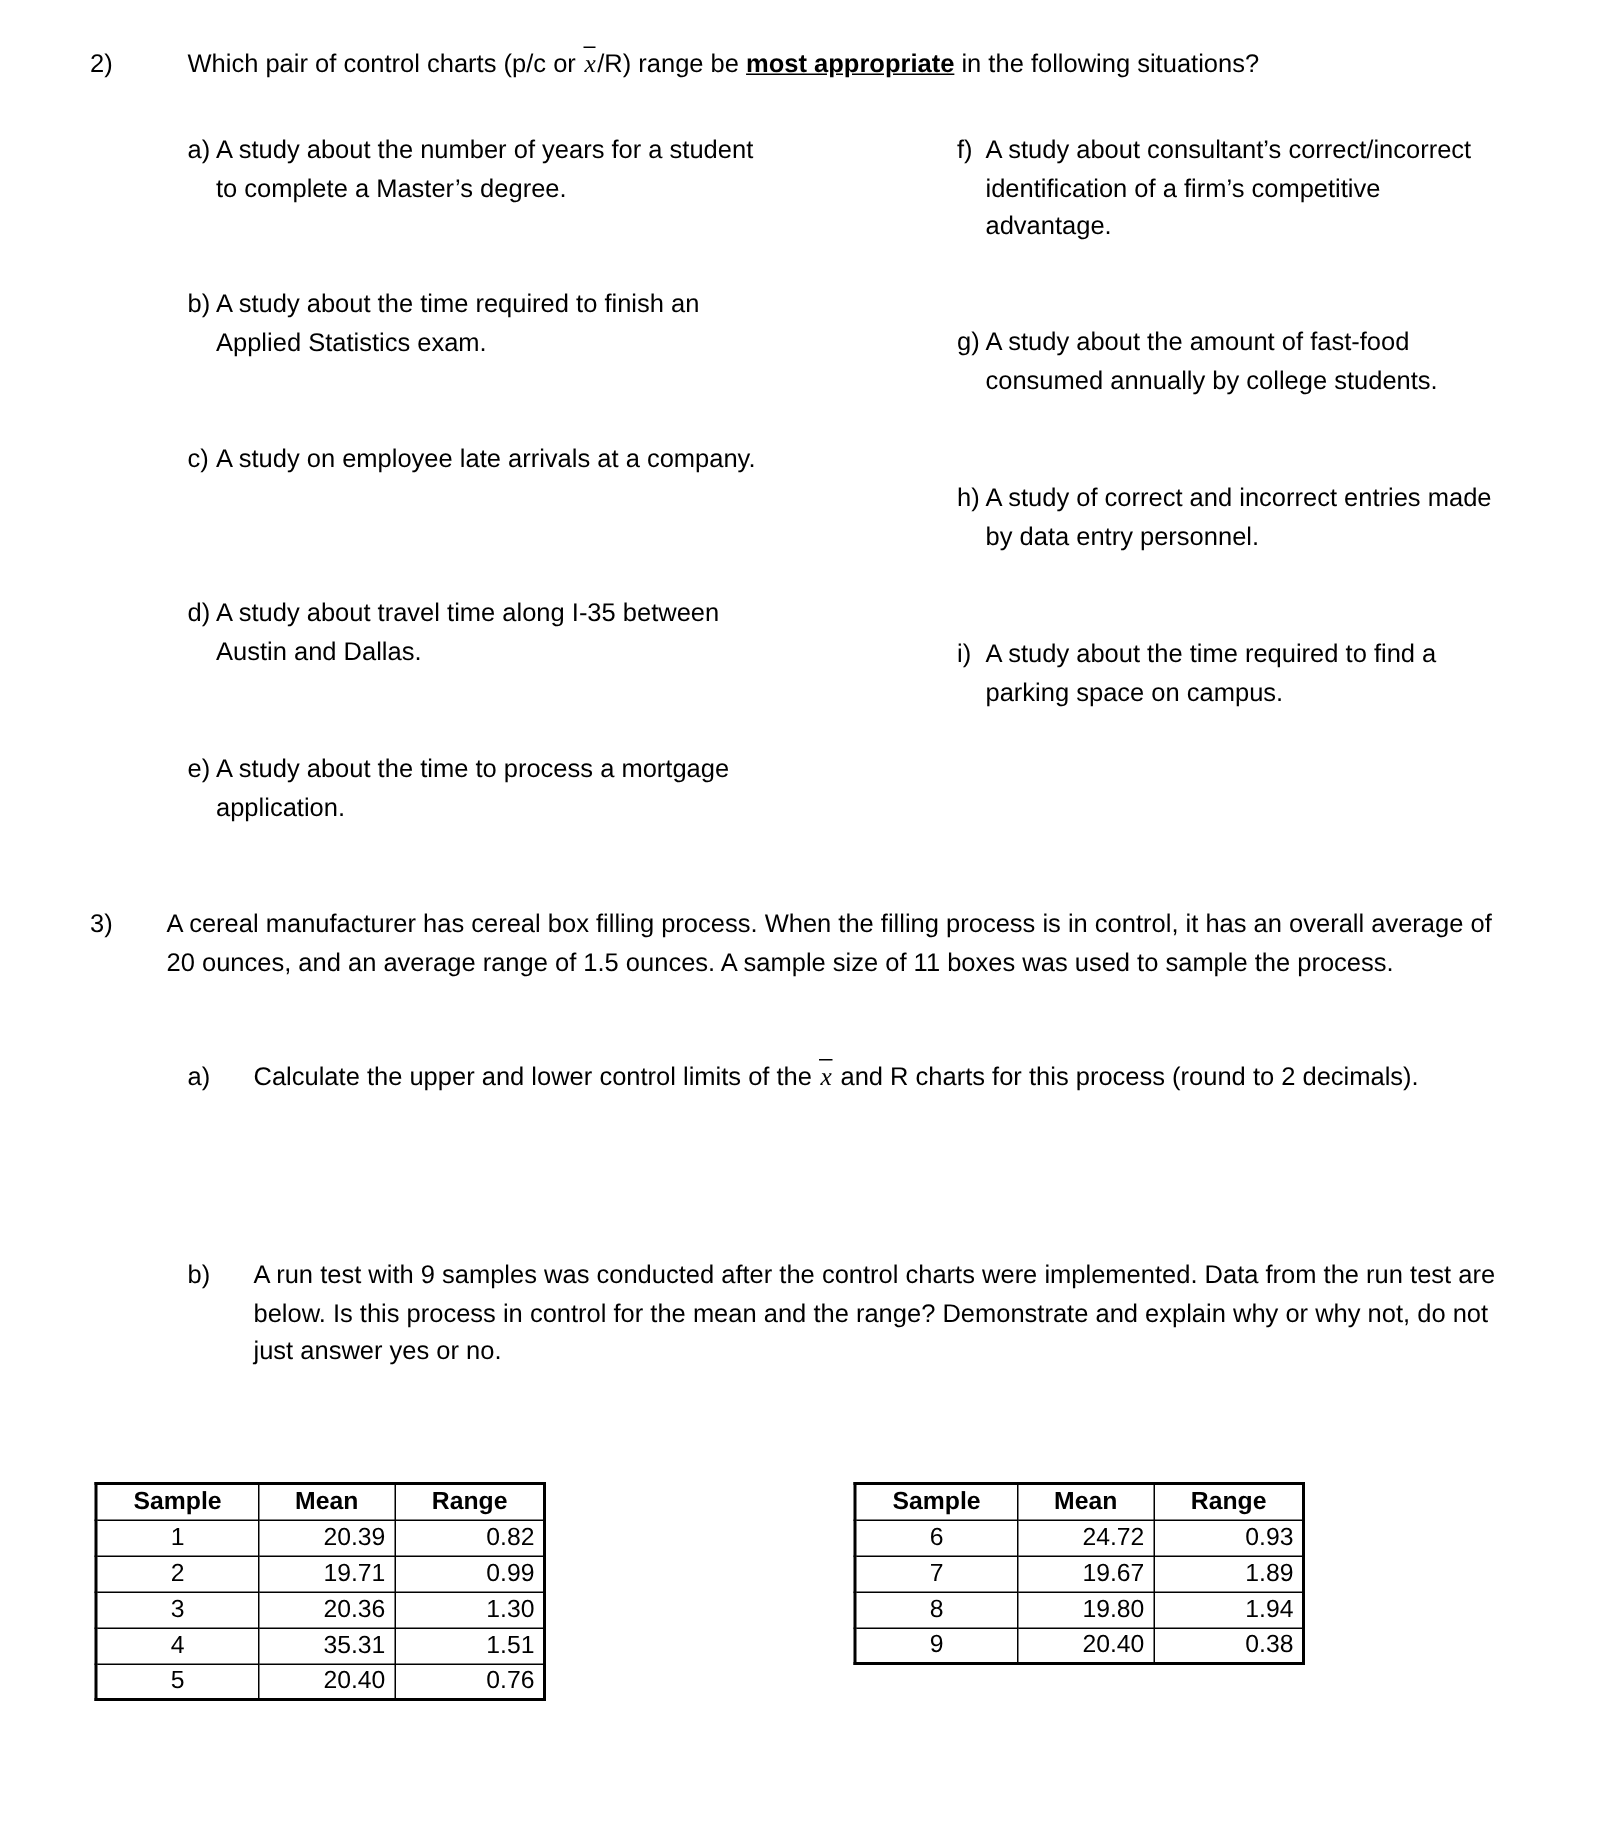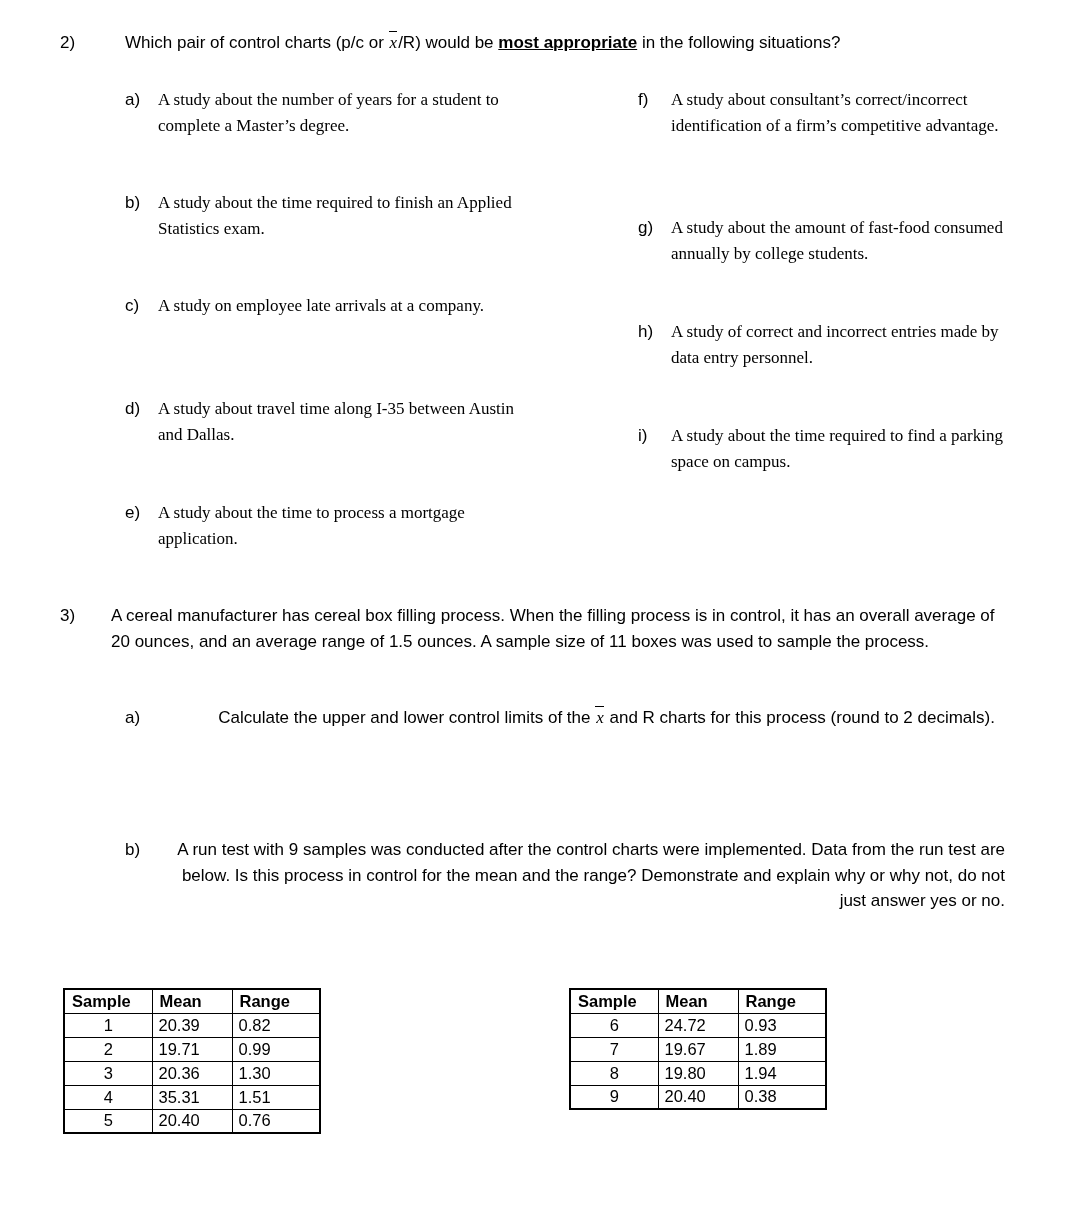--- a/index.html
+++ b/index.html
@@ -63,40 +63,38 @@
   }
   .item .marker {
     position: absolute;
     left: 0;
     top: 0;
     width: 26px;
     text-align: left;
   }
   .item .txt {
     display: block;
-    margin-left: 33px;
-    font-family: Liberation Serif, serif;
+    margin-left: 19px;
   }
 
   
   .subitem {
     position: absolute;
     font-size: 17px;
     line-height: 25.5px;
   }
   .subitem .marker {
     position: absolute;
     left: 0;
     top: 0;
     width: 26px;
   }
   .subitem .txt {
     display: block;
     margin-left: 44px;
-    text-align: right;
   }
 
   
   .datatable {
     position: absolute;
     border-collapse: collapse;
     font-size: 16.5px;
     font-family: "Liberation Sans", sans-serif;
     border: 2.5px solid #000;
     background: #fff;
@@ -106,45 +104,45 @@
     border: 1px solid #000;
     height: 24px;
     padding: 0 6px;
     font-weight: normal;
     box-sizing: border-box;
   }
   .datatable thead th {
     font-weight: bold;
     text-align: left;
     border-bottom: 1.6px solid #000;
-    padding: 0 7px;
+    padding: 0 24px;
   }
   .datatable td.c-sample {
     text-align: center;
   }
   .datatable td.c-mean,
   .datatable td.c-range {
-    text-align: left;
+    text-align: right;
   }
   .datatable col.w-sample { width: 88px; }
   .datatable col.w-mean   { width: 80px; }
   .datatable col.w-range  { width: 88px; }
   .datatable tr.rule-gray td {
     border-top: 1.8px solid #808080;
   }
 </style>
 </head>
 <body>
 
 <div class="page">
 
   <div class="qnum" style="left:60px; top:30px;">2)</div>
 
   <div class="qbody" style="left:125px; top:30px; width:900px;">
-    <span>Which pair of control charts (p/c or </span><span class="overline-x">x</span><span>/R) would be </span><span class="emph">most appropriate</span><span> in the following situations?</span>
+    <span>Which pair of control charts (p/c or </span><span class="overline-x">x</span><span>/R) range be </span><span class="emph">most appropriate</span><span> in the following situations?</span>
   </div>
 
   <div class="item" style="left:125px; top:87px; width:390px;">
     <span class="marker">a)</span>
     <span class="txt">A study about the number of years for a student to complete a Master’s degree.</span>
   </div>
 
   <div class="item" style="left:125px; top:190px; width:390px;">
     <span class="marker">b)</span>
     <span class="txt">A study about the time required to finish an Applied Statistics exam.</span>

